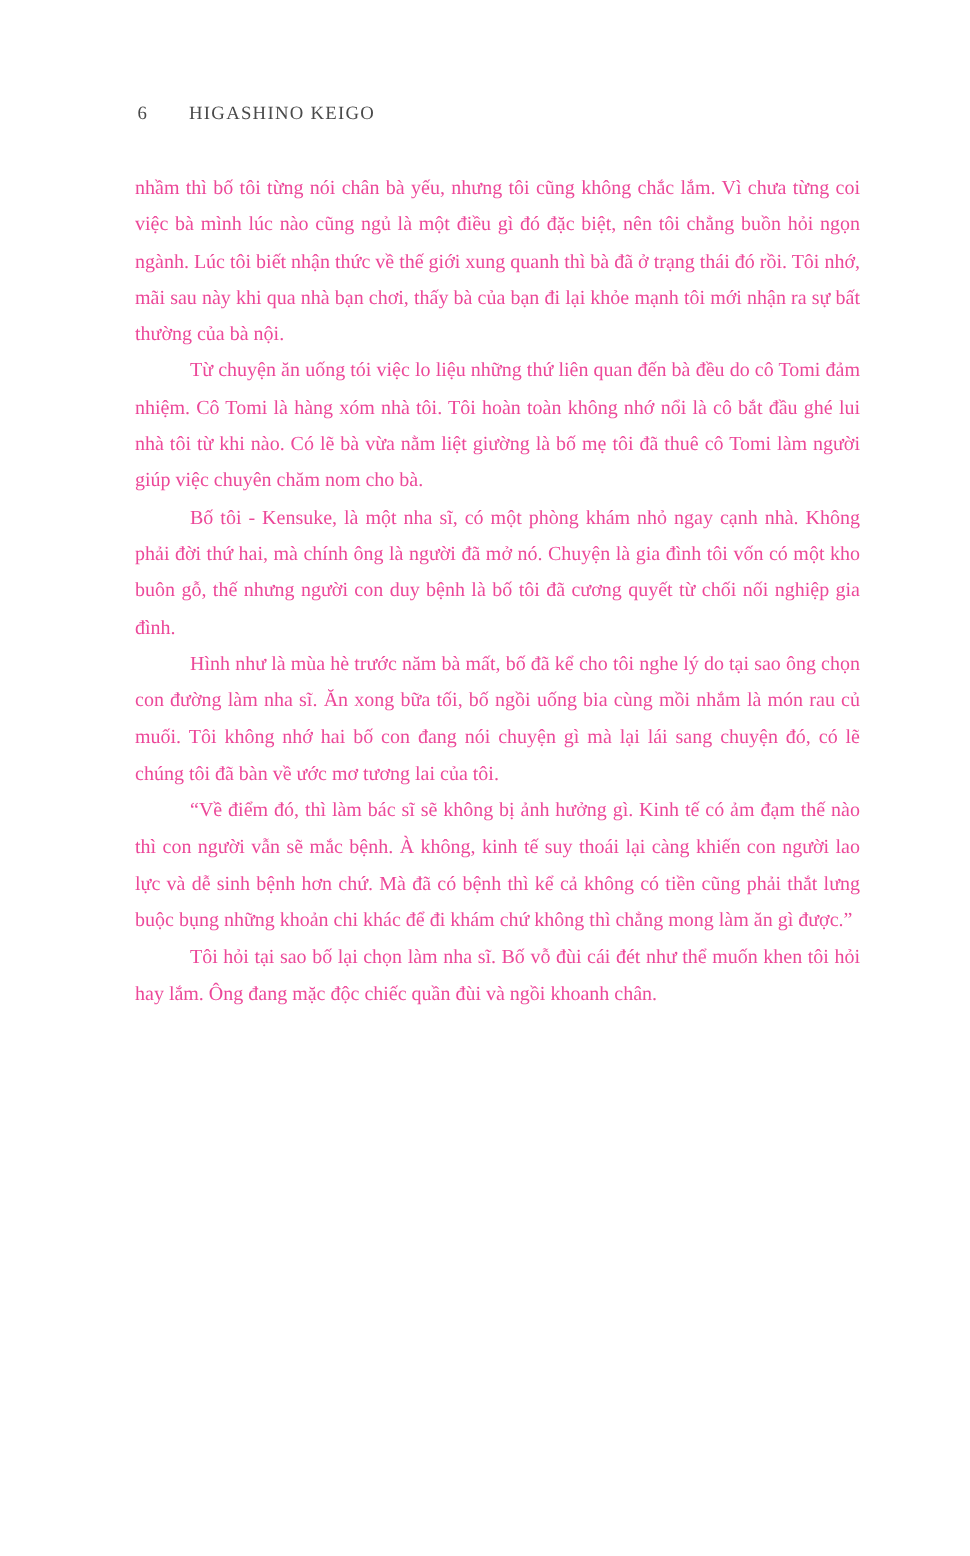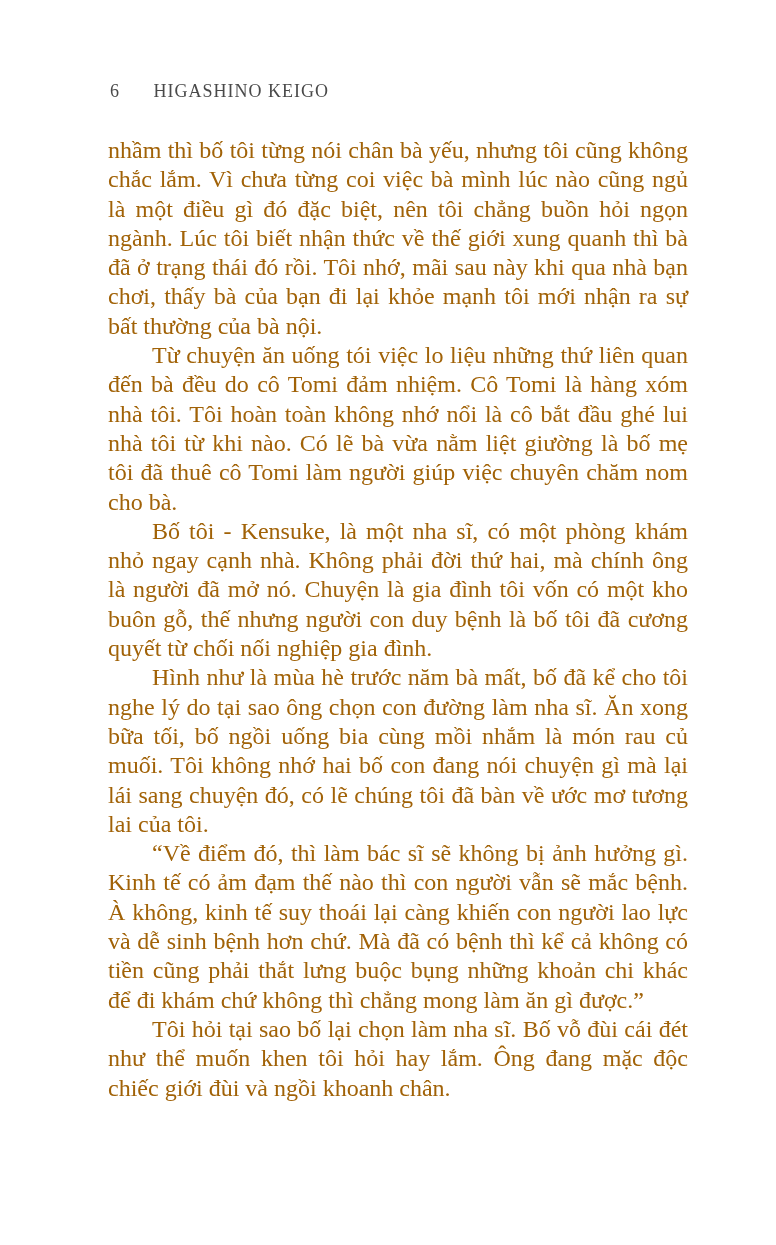--- a/index.html
+++ b/index.html
@@ -14,41 +14,41 @@
     height: 1245px;
     background: #ffffff;
     overflow: hidden;
     font-family: "Liberation Serif", "DejaVu Serif", serif;
   }
   .running-header {
     position: absolute;
     top: 82px;
     left: 110px;
     right: 88px;
-    font-size: 18px;
+    font-size: 15px;
     line-height: 18px;
     color: #4a4a4a;
     white-space: nowrap;
   }
   .page-num {
     display: inline-block;
     margin-right: 30px;
     letter-spacing: 0;
   }
   .running-head {
     letter-spacing: 1px;
   }
   .text-block {
     position: absolute;
     top: 136px;
     left: 108px;
     width: 580px;
-    font-size: 24px;
+    font-size: 16px;
     line-height: 29.3px;
-    color: #a16207;
+    color: #ec4899;
     text-align: justify;
     text-justify: inter-word;
   }
   .para {
     margin: 0;
     padding: 0;
   }
   .para.indent {
     text-indent: 44px;
   }
@@ -62,16 +62,16 @@
     <span class="page-num">6</span>
     <span class="running-head">HIGASHINO KEIGO</span>
   </header>
 
   <main class="text-block">
     <p class="para">nhầm thì bố tôi từng nói chân bà yếu, nhưng tôi cũng không chắc lắm. Vì chưa từng coi việc bà mình lúc nào cũng ngủ là một điều gì đó đặc biệt, nên tôi chẳng buồn hỏi ngọn ngành. Lúc tôi biết nhận thức về thế giới xung quanh thì bà đã ở trạng thái đó rồi. Tôi nhớ, mãi sau này khi qua nhà bạn chơi, thấy bà của bạn đi lại khỏe mạnh tôi mới nhận ra sự bất thường của bà nội.</p>
     <p class="para indent">Từ chuyện ăn uống tói việc lo liệu những thứ liên quan đến bà đều do cô Tomi đảm nhiệm. Cô Tomi là hàng xóm nhà tôi. Tôi hoàn toàn không nhớ nổi là cô bắt đầu ghé lui nhà tôi từ khi nào. Có lẽ bà vừa nằm liệt giường là bố mẹ tôi đã thuê cô Tomi làm người giúp việc chuyên chăm nom cho bà.</p>
     <p class="para indent">Bố tôi - Kensuke, là một nha sĩ, có một phòng khám nhỏ ngay cạnh nhà. Không phải đời thứ hai, mà chính ông là người đã mở nó. Chuyện là gia đình tôi vốn có một kho buôn gỗ, thế nhưng người con duy bệnh là bố tôi đã cương quyết từ chối nối nghiệp gia đình.</p>
     <p class="para indent">Hình như là mùa hè trước năm bà mất, bố đã kể cho tôi nghe lý do tại sao ông chọn con đường làm nha sĩ. Ăn xong bữa tối, bố ngồi uống bia cùng mồi nhắm là món rau củ muối. Tôi không nhớ hai bố con đang nói chuyện gì mà lại lái sang chuyện đó, có lẽ chúng tôi đã bàn về ước mơ tương lai của tôi.</p>
     <p class="para indent">“Về điểm đó, thì làm bác sĩ sẽ không bị ảnh hưởng gì. Kinh tế có ảm đạm thế nào thì con người vẫn sẽ mắc bệnh. À không, kinh tế suy thoái lại càng khiến con người lao lực và dễ sinh bệnh hơn chứ. Mà đã có bệnh thì kể cả không có tiền cũng phải thắt lưng buộc bụng những khoản chi khác để đi khám chứ không thì chẳng mong làm ăn gì được.”</p>
-    <p class="para indent">Tôi hỏi tại sao bố lại chọn làm nha sĩ. Bố vỗ đùi cái đét như thể muốn khen tôi hỏi hay lắm. Ông đang mặc độc chiếc giới đùi và ngồi khoanh chân.</p>
+    <p class="para indent">Tôi hỏi tại sao bố lại chọn làm nha sĩ. Bố vỗ đùi cái đét như thể muốn khen tôi hỏi hay lắm. Ông đang mặc độc chiếc quần đùi và ngồi khoanh chân.</p>
   </main>
 
 </div>
 
 </body></html>

